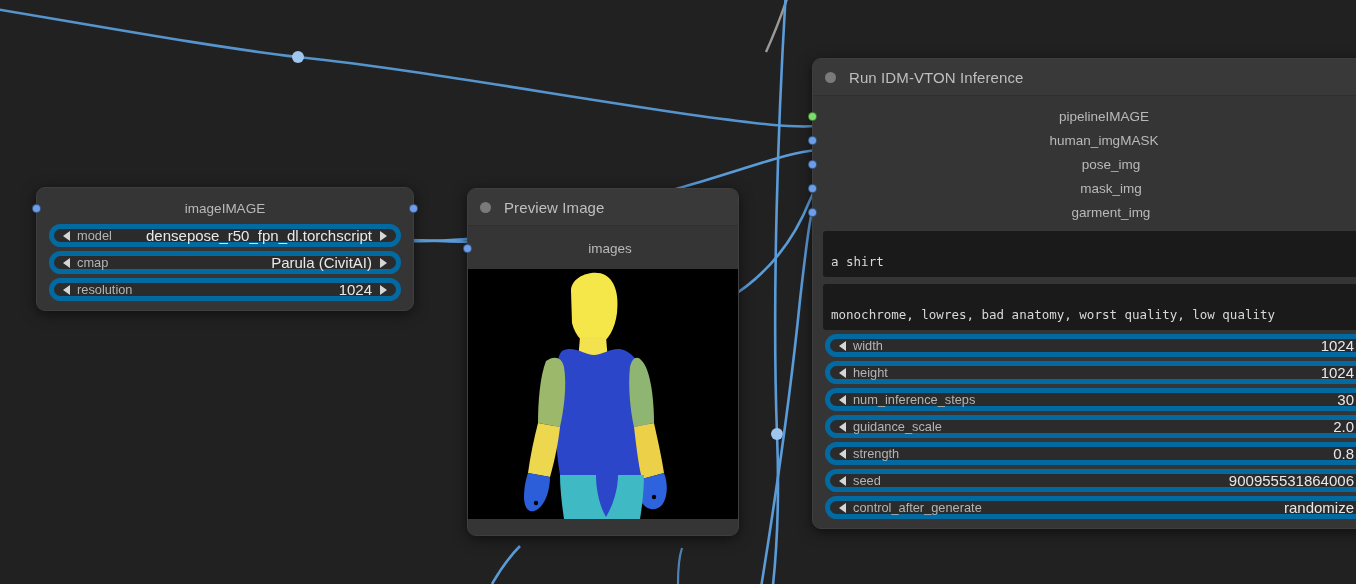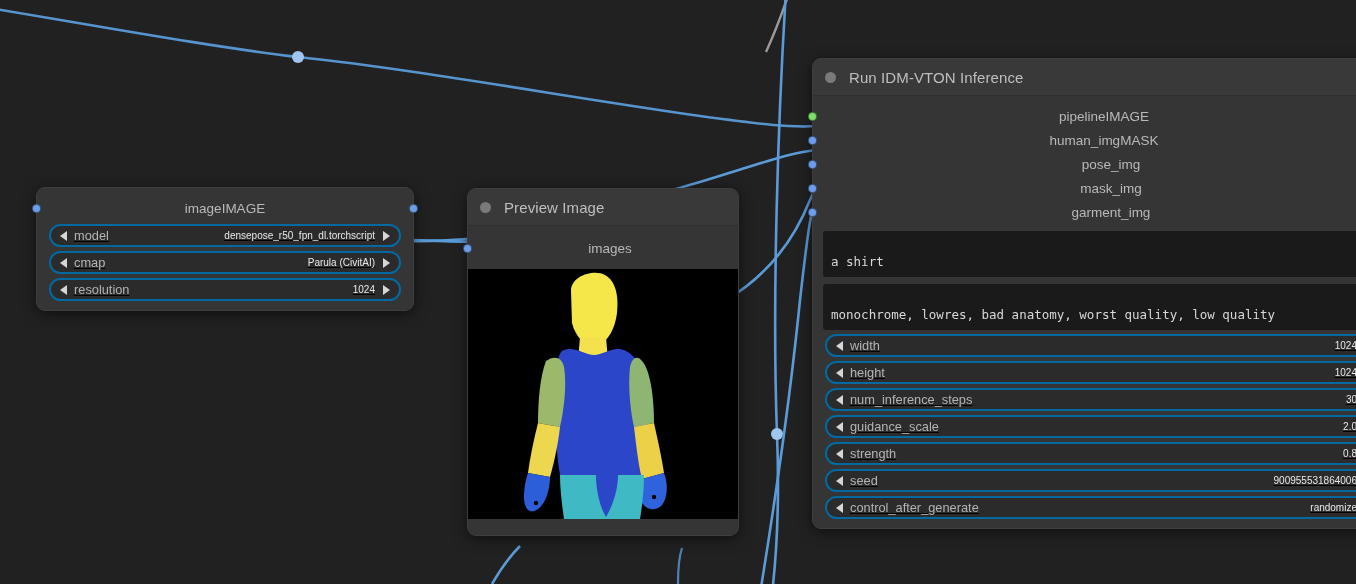--- a/index.html
+++ b/index.html
@@ -73,29 +73,28 @@
     line-height: 1.35;
     overflow: hidden;
   }
   .ta-pos { height: 38px; }
   .ta-neg { height: 36px; }
 
   .widget {
     margin: 4px 12px 0 12px;
     height: 23px;
     background: #2b2b2b;
-    border: 2px solid #0369a1;
+    border: 5px solid #0369a1;
     border-radius: 12px;
     display: flex;
     align-items: center;
     padding: 0 9px;
-    text-decoration: underline;
   }
   .widget .wlabel { color: #b4b4b4; font-size: 12.8px; margin-left: 7px; }
-  .widget .wvalue { color: #e8e8e8; font-size: 10px; margin-left: auto; margin-right: 8px; white-space: nowrap; }
+  .widget .wvalue { color: #e8e8e8; font-size: 15px; margin-left: auto; margin-right: 8px; white-space: nowrap; }
   .arrow { width: 0; height: 0; flex: none; }
   .arrow.left  { border-top: 5px solid transparent; border-bottom: 5px solid transparent; border-right: 7px solid #d6d6d6; }
   .arrow.right { border-top: 5px solid transparent; border-bottom: 5px solid transparent; border-left: 7px solid #d6d6d6; }
 
   
   .preview-img {
     margin: 0;
     width: 100%;
     height: 250px;
     background: #000;

